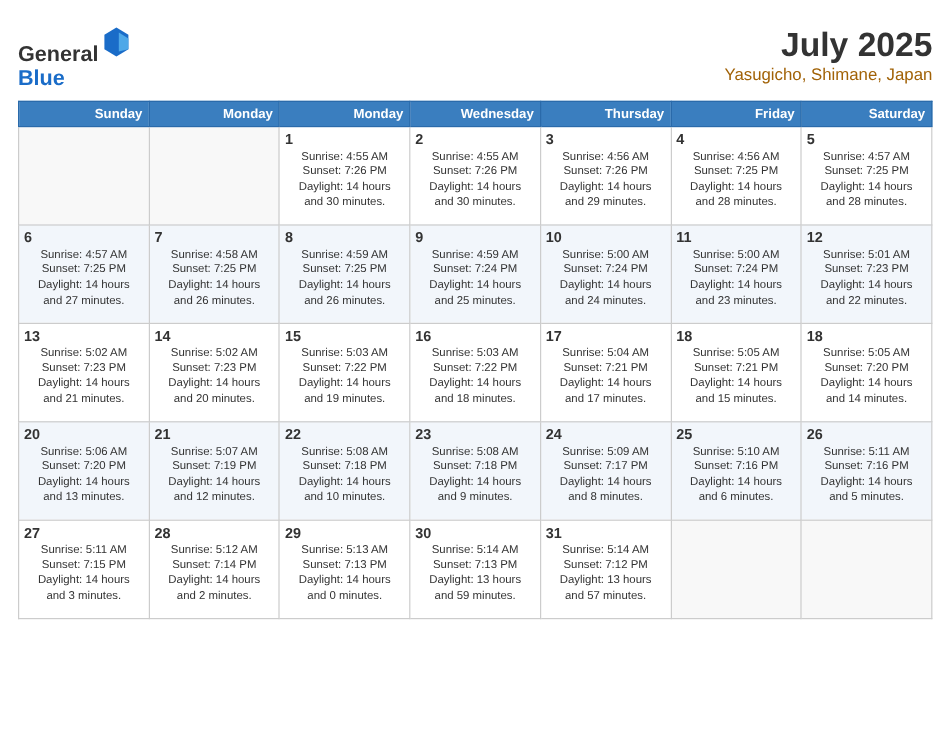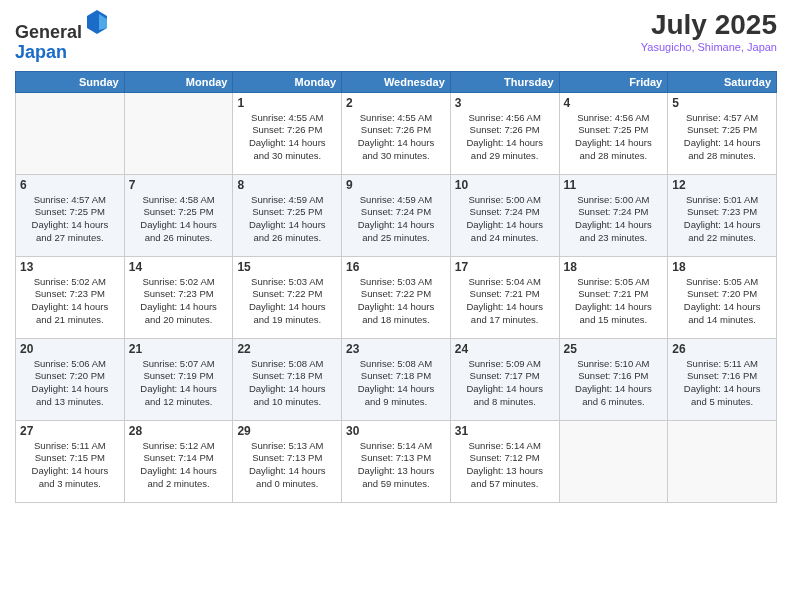--- a/index.html
+++ b/index.html
@@ -7,21 +7,21 @@
       font-family: Arial, sans-serif;
       background: #fff;
       width: 792px;
       height: 612px;
       overflow: hidden;
     }
     .page {
       width: 792px;
       height: 612px;
       background: #fff;
-      padding: 10px 15px;
+      padding: 23px 15px;
     }
     .header {
       display: flex;
       justify-content: space-between;
       align-items: flex-start;
       margin-bottom: 8px;
     }
     .logo {
       display: flex;
       align-items: center;
@@ -43,22 +43,22 @@
     .title-block {
       text-align: right;
     }
     .month-title {
       font-size: 28px;
       font-weight: bold;
       color: #333;
       line-height: 1.1;
     }
     .subtitle {
-      font-size: 11px;
-      color: #8b5cf6;
+      font-size: 14px;
+      color: #a16207;
       margin-left: 40px;
     }
     .calendar {
       width: 100%;
       border-collapse: collapse;
       border: 1px solid #ccc;
     }
     .calendar th {
       background: #3a7ebf;
       color: #fff;
@@ -103,21 +103,21 @@
   <div class="header">
     <div class="logo">
       <div>
         <div class="logo-text">
           <span class="logo-general">General</span><svg class="logo-icon" viewBox="0 0 24 28">
               <polygon points="12,2 22,8 22,20 12,26 2,20 2,8" fill="#1a6cc8"></polygon>
               <polygon points="14,6 22,11 22,20 14,22" fill="#4ea8e8"></polygon>
             </svg>
         </div>
         <div class="logo-text">
-          <span class="logo-blue">Japan</span>
+          <span class="logo-blue">Blue</span>
         </div>
       </div>
     </div>
     <div class="title-block">
       <div class="month-title">July 2025</div>
       <div class="subtitle">Yasugicho, Shimane, Japan</div>
     </div>
   </div>
 
   <table class="calendar">

